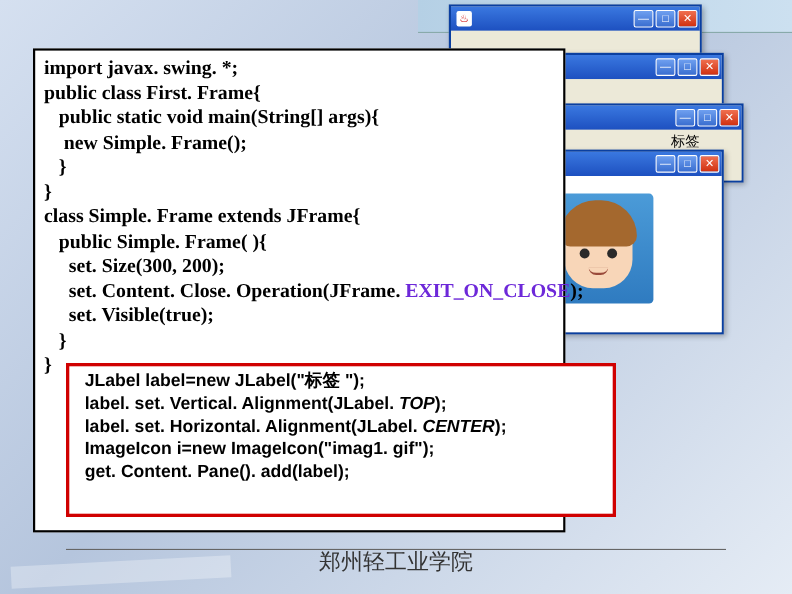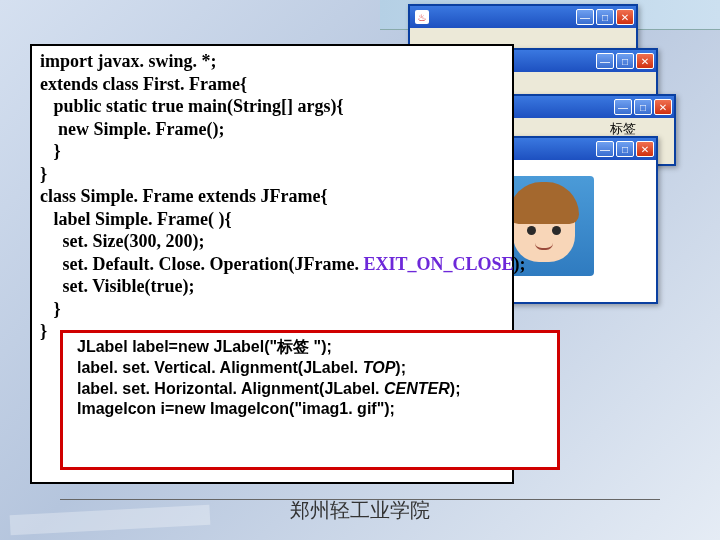--- a/index.html
+++ b/index.html
@@ -186,35 +186,36 @@
         <div class="avatar-eye r"></div>
         <div class="avatar-mouth"></div>
       </div>
     </div>
     <span class="lbl-caption" style="left:8px; bottom:6px;">标签</span>
   </div>
 </div>
 
 <div class="code-box">
   <div class="code-line">import javax. swing. *;</div>
-  <div class="code-line">extends class First. Frame{</div>
-  <div class="code-line">   public static true main(String[] args){</div>
+  <div class="code-line">public class First. Frame{</div>
+  <div class="code-line">   public static void main(String[] args){</div>
   <div class="code-line">    new Simple. Frame();</div>
   <div class="code-line">   }</div>
   <div class="code-line">}</div>
   <div class="code-line">class Simple. Frame extends JFrame{</div>
-  <div class="code-line">   label Simple. Frame( ){</div>
+  <div class="code-line">   public Simple. Frame( ){</div>
   <div class="code-line">     set. Size(300, 200);</div>
-  <div class="code-line"><span>     set. Default. Close. Operation(JFrame. </span><span class="kw-blue">EXIT_ON_CLOSE</span><span>);</span></div>
+  <div class="code-line"><span>     set. Content. Close. Operation(JFrame. </span><span class="kw-blue">EXIT_ON_CLOSE</span><span>);</span></div>
   <div class="code-line">     set. Visible(true);</div>
   <div class="code-line">   }</div>
   <div class="code-line">}</div>
 </div>
 
 <div class="overlay-box">
   <div><span>     JLabel label=new JLabel("</span><span>标签 </span><span>");</span></div>
   <div><span>label. set. Vertical. Alignment(JLabel. </span><span class="b">TOP</span><span>);</span></div>
   <div><span>label. set. Horizontal. Alignment(JLabel. </span><span class="b">CENTER</span><span>);</span></div>
   <div>ImageIcon i=new ImageIcon("imag1. gif");</div>
+  <div>     get. Content. Pane(). add(label);</div>
 </div>
 
 <div class="footer-rule"></div>
 <div class="footer-text">郑州轻工业学院</div>
 
 </body></html>

